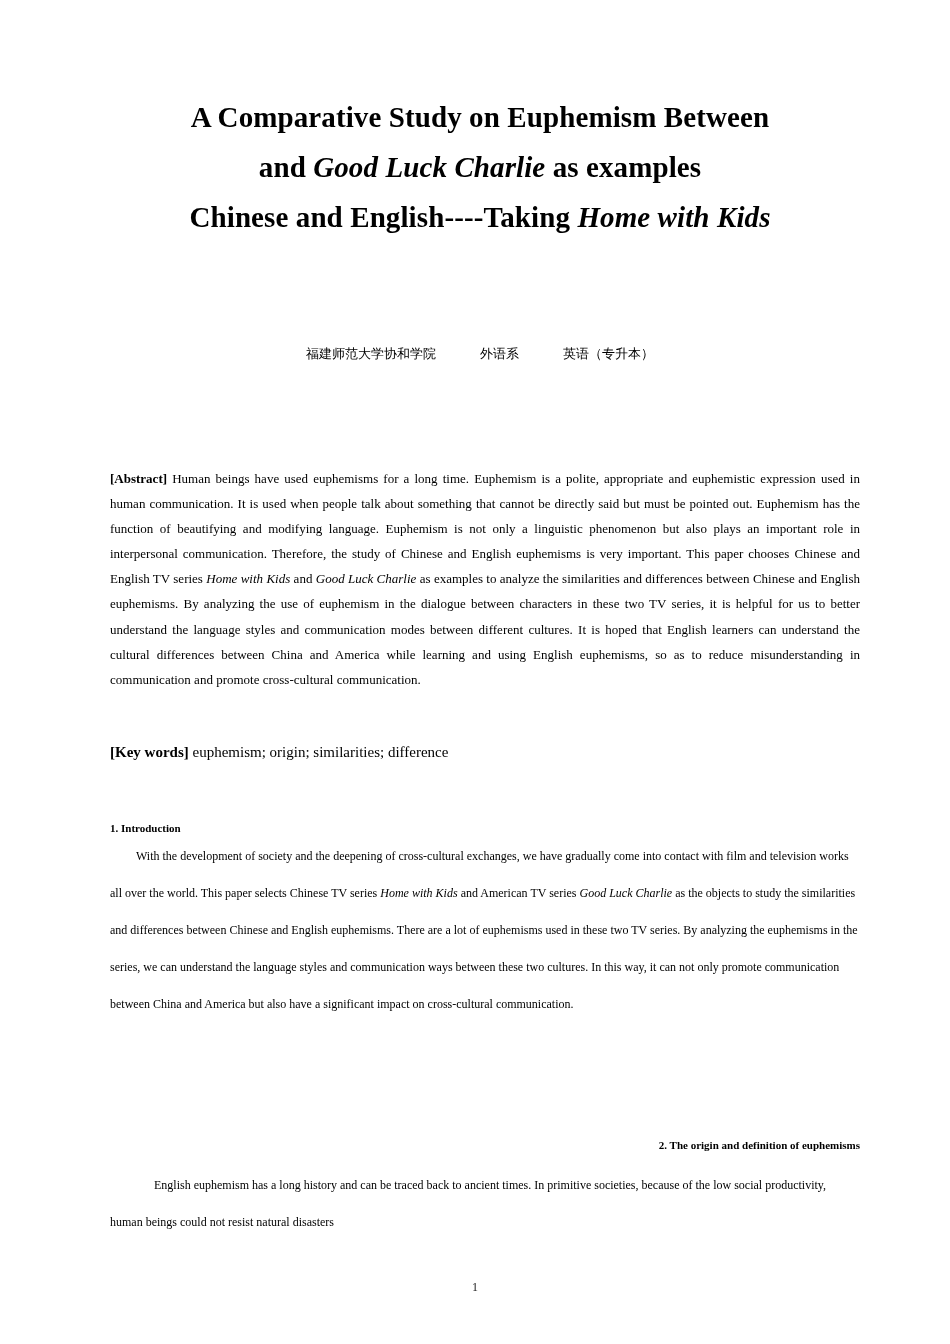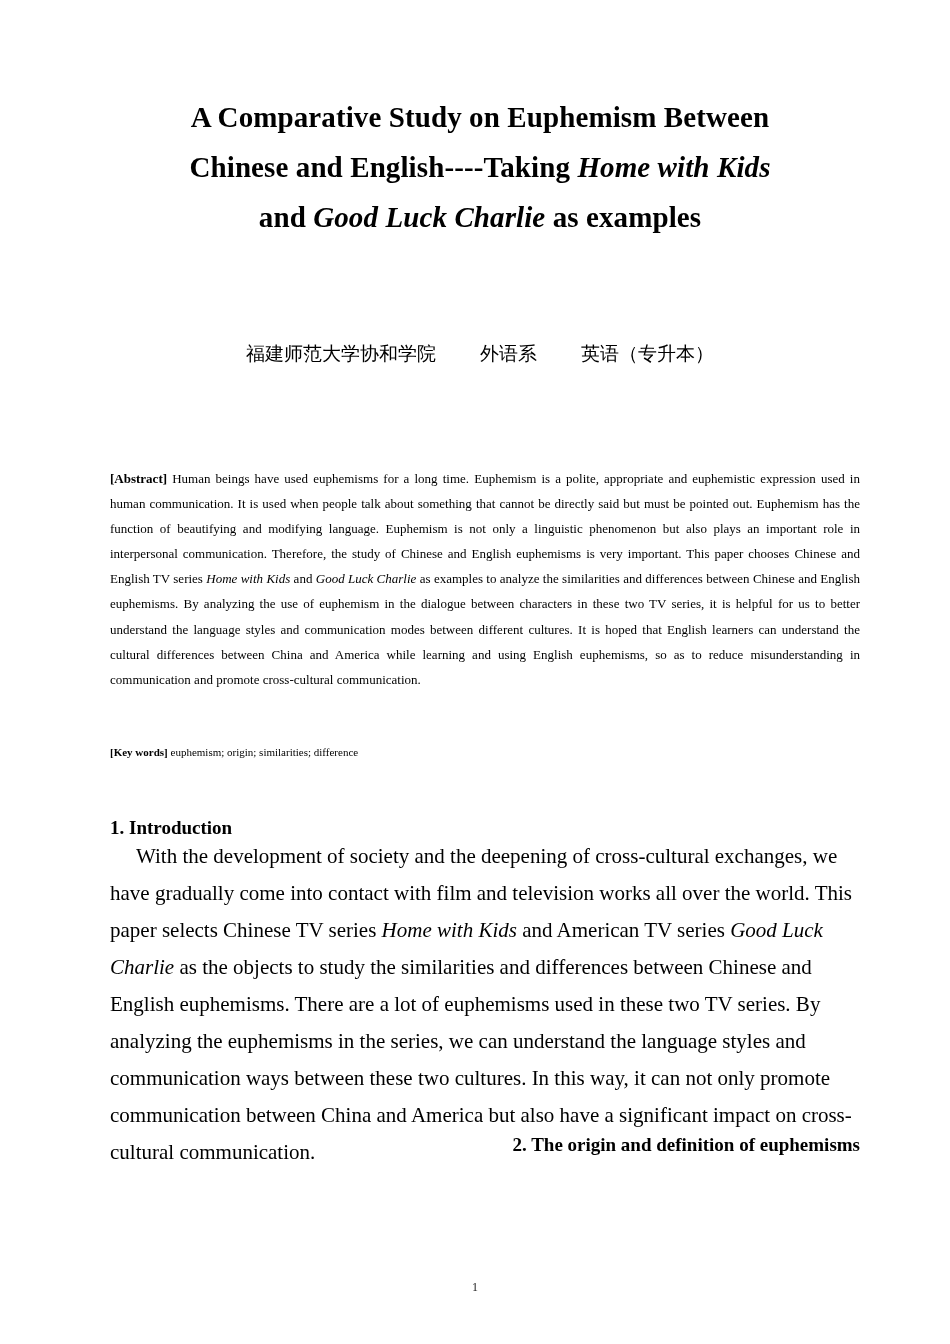--- a/index.html
+++ b/index.html
@@ -42,21 +42,21 @@
     font-style: italic;
   }
 
   
   .author-block {
     position: absolute;
     left: 110px;
     top: 340px;
     width: 740px;
     text-align: center;
-    font-size: 19px;
+    font-size: 13px;
     line-height: 28px;
   }
   .affil-line {
     padding: 0 60px;
   }
   .id-line {
     margin-top: 2px;
   }
   .gap-m { display: inline-block; width: 44px; }
   .gap-l { display: inline-block; width: 64px; }
@@ -74,40 +74,40 @@
     text-justify: inter-word;
   }
   .abstract-block b { font-weight: bold; }
   .abstract-block i { font-style: italic; }
 
   .keywords-block {
     position: absolute;
     left: 110px;
     top: 740px;
     width: 750px;
-    font-size: 11px;
+    font-size: 15px;
     line-height: 25.1px;
     text-align: left;
   }
   .keywords-block b { font-weight: bold; }
 
   
   .section-heading {
     position: absolute;
     left: 110px;
     width: 750px;
-    font-size: 19px;
+    font-size: 11px;
     font-weight: bold;
     line-height: 24px;
   }
   .body-para {
     position: absolute;
     left: 110px;
     width: 750px;
-    font-size: 21px;
+    font-size: 12px;
     line-height: 37px;
     text-align: left;
   }
   .body-para i { font-style: italic; }
 
   #sec1-heading { top: 816px; }
   #sec1-para {
     top: 838px;
     text-indent: 26px;
   }
@@ -132,24 +132,24 @@
 </head>
 <body>
 
 <div class="page">
 
   <div class="title-block">
     <div class="title-line">
       <span>A Comparative Study on Euphemism Between</span>
     </div>
     <div class="title-line">
-      <span>Chinese and English----Taking </span><span class="ital">Home with Kids</span>
+      <span>and </span><span class="ital">Good Luck Charlie</span><span> as examples</span>
     </div>
     <div class="title-line">
-      <span>and </span><span class="ital">Good Luck Charlie</span><span> as examples</span>
+      <span>Chinese and English----Taking </span><span class="ital">Home with Kids</span>
     </div>
   </div>
 
   <div class="author-block">
     <div class="affil-line">
       <span>福建师范大学协和学院</span><span class="gap-m"></span><span>外语系</span><span class="gap-m"></span><span>英语（专升</span><span>本）</span>
     </div>
   </div>
 
   <div class="abstract-block">
@@ -159,16 +159,19 @@
   <div class="keywords-block">
     <b>[Key words]</b><span> euphemism; origin; similarities; difference</span>
   </div>
 
   <div class="section-heading" id="sec1-heading">1. Introduction</div>
   <div class="body-para" id="sec1-para">
     <span>With the development of society and the deepening of cross-cultural exchanges, we have gradually come into contact with film and television works all over the world. This paper selects Chinese TV series </span><i>Home with Kids</i><span> and American TV series </span><i>Good Luck Charlie</i><span> as the objects to study the similarities and differences between Chinese and English euphemisms. There are a lot of euphemisms used in these two TV series. By analyzing the euphemisms in the series, we can understand the language styles and communication ways between these two cultures. In this way, it can not only promote communication between China and America but also have a significant impact on cross-cultural communication.</span>
   </div>
 
   <div class="section-heading" id="sec2-heading">2. The origin and definition of euphemisms</div>
+  <div class="body-para" id="sec2-para">
+    <span>English euphemism has a long history and can be traced back to ancient times. In primitive societies, because of the low social productivity, human beings could not resist natural disasters</span>
+  </div>
 
   <div class="page-number">1</div>
 
 </div>
 
 </body></html>

